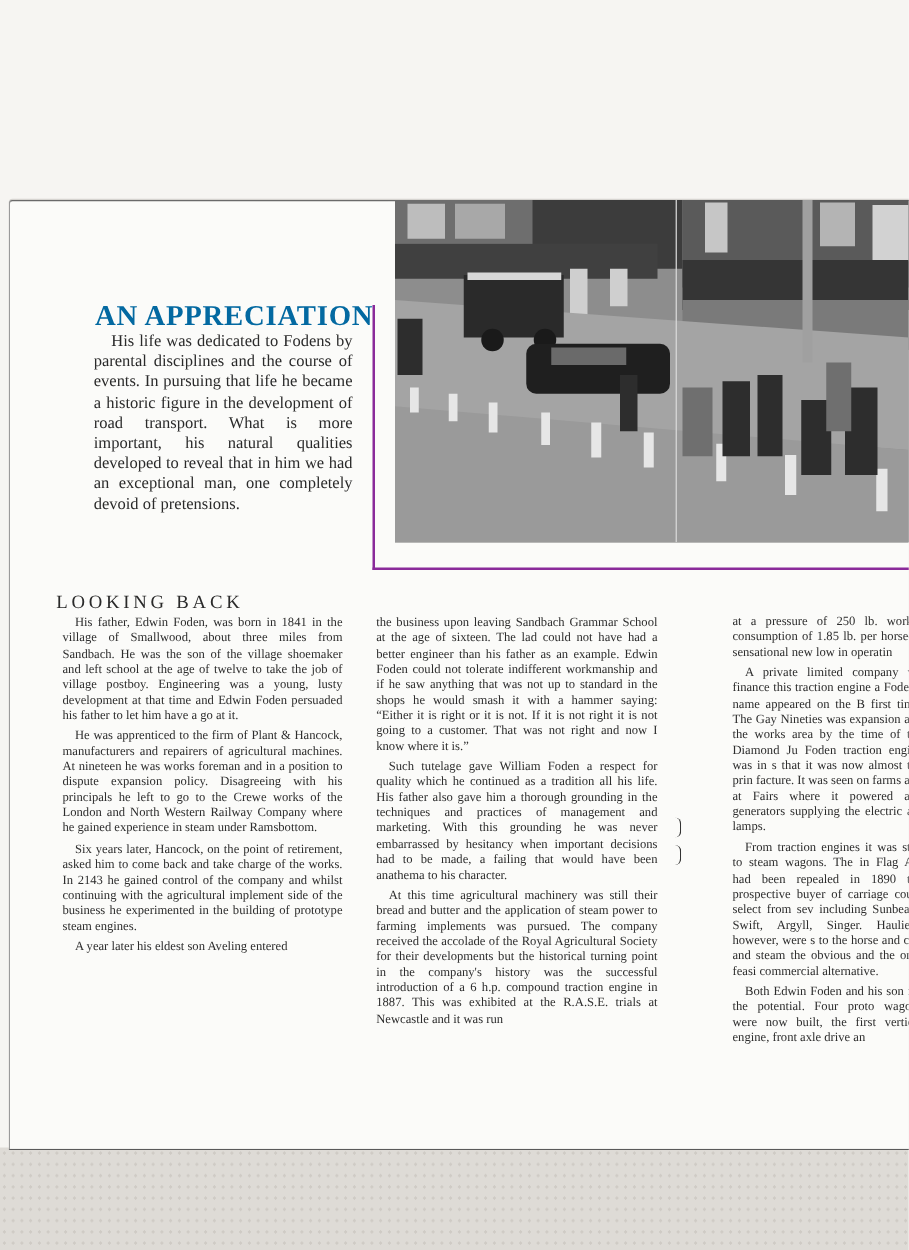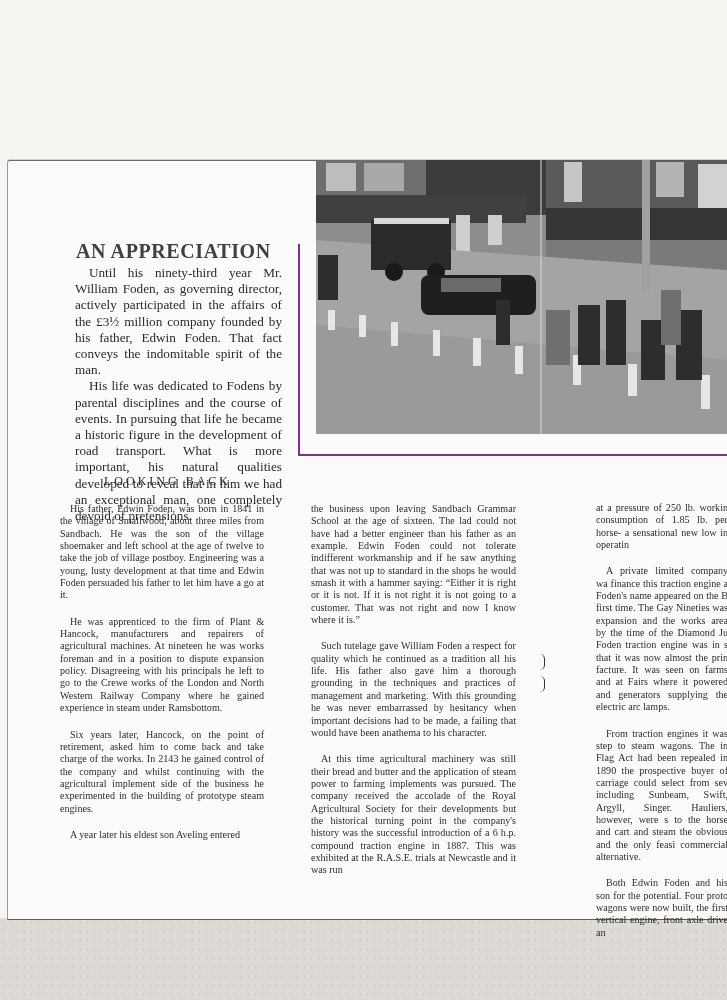--- a/index.html
+++ b/index.html
@@ -29,37 +29,37 @@
     border-left: 2px solid #8a2a9a;
     border-bottom: 2px solid #8a2a9a;
   }
   .photo {
     position: absolute; left: 316px; top: 160px; width: 411px; height: 274px;
     overflow: hidden; background: #8e8e8e;
   }
   .photo svg { display: block; }
   .heading {
     position: absolute; left: 76px; top: 240px;
-    font-size: 20px; font-weight: bold; letter-spacing: 0.6px;
-    color: #404040; white-space: nowrap;
+    font-size: 23px; font-weight: bold; letter-spacing: 0.6px;
+    color: #0369a1; white-space: nowrap;
   }
   .intro {
     position: absolute; left: 75px; top: 265px; width: 207px;
     font-size: 13.2px; line-height: 16.2px; text-align: justify;
   }
   .intro p { margin: 0; text-indent: 14px; }
   .subhead {
-    position: absolute; left: 45px; top: 474px; width: 245px; text-align: center;
-    font-size: 12px; letter-spacing: 3px; font-weight: normal;
+    position: absolute; left: 45px; top: 474px; width: 245px; text-align: left;
+    font-size: 15px; letter-spacing: 3px; font-weight: normal;
   }
   .col {
     position: absolute; font-size: 10.1px; line-height: 12.35px;
     text-align: justify; color: #2d2d2d;
   }
-  .col p { margin: 14px; text-indent: 10px; }
+  .col p { margin: 4px; text-indent: 10px; }
   .col1 { left: 46px; top: 489px; width: 232px; }
   .col2 { left: 297px; top: 489px; width: 233px; }
   .col3 { left: 582px; top: 488px; width: 160px; }
   .col3 p { margin-bottom: 4px; }
   .col3 .cont { text-indent: 0; }
   .col2 .cont, .col1 .cont { text-indent: 0; }
   .mark { position: absolute; left: 540px; width: 4px; height: 16px; border-right: 1px solid #333; border-radius: 0 6px 6px 0; }
 </style>
 </head>
 <body>
@@ -130,21 +130,20 @@
 
     <rect x="326" y="0" width="8" height="130" fill="#a0a0a0"></rect>
 
     <line x1="225" y1="0" x2="225" y2="274" stroke="#d9d9d9" stroke-width="1"></line>
   </svg>
 </div>
 
 <div class="heading">AN APPRECIATION</div>
 
 <div class="intro">
-  <p>Until his ninety-third year Mr. William Foden, as governing director, actively participated in the affairs of the £3½ million company founded by his father, Edwin Foden. That fact conveys the indomitable spirit of the man.</p>
   <p>His life was dedicated to Fodens by parental disciplines and the course of events. In pursuing that life he became a historic figure in the development of road transport. What is more important, his natural qualities developed to reveal that in him we had an exceptional man, one completely devoid of pretensions.</p>
 </div>
 
 <div class="subhead">LOOKING BACK</div>
 
 <div class="col col1">
   <p>His father, Edwin Foden, was born in 1841 in the village of Smallwood, about three miles from Sandbach. He was the son of the village shoemaker and left school at the age of twelve to take the job of village postboy. Engineering was a young, lusty development at that time and Edwin Foden persuaded his father to let him have a go at it.</p>
   <p>He was apprenticed to the firm of Plant &amp; Hancock, manufacturers and repairers of agricultural machines. At nineteen he was works foreman and in a position to dispute expansion policy. Disagreeing with his principals he left to go to the Crewe works of the London and North Western Railway Company where he gained experience in steam under Ramsbottom.</p>
   <p>Six years later, Hancock, on the point of retirement, asked him to come back and take charge of the works. In 2143 he gained control of the company and whilst continuing with the agricultural implement side of the business he experimented in the building of prototype steam engines.</p>
   <p>A year later his eldest son Aveling entered</p>

